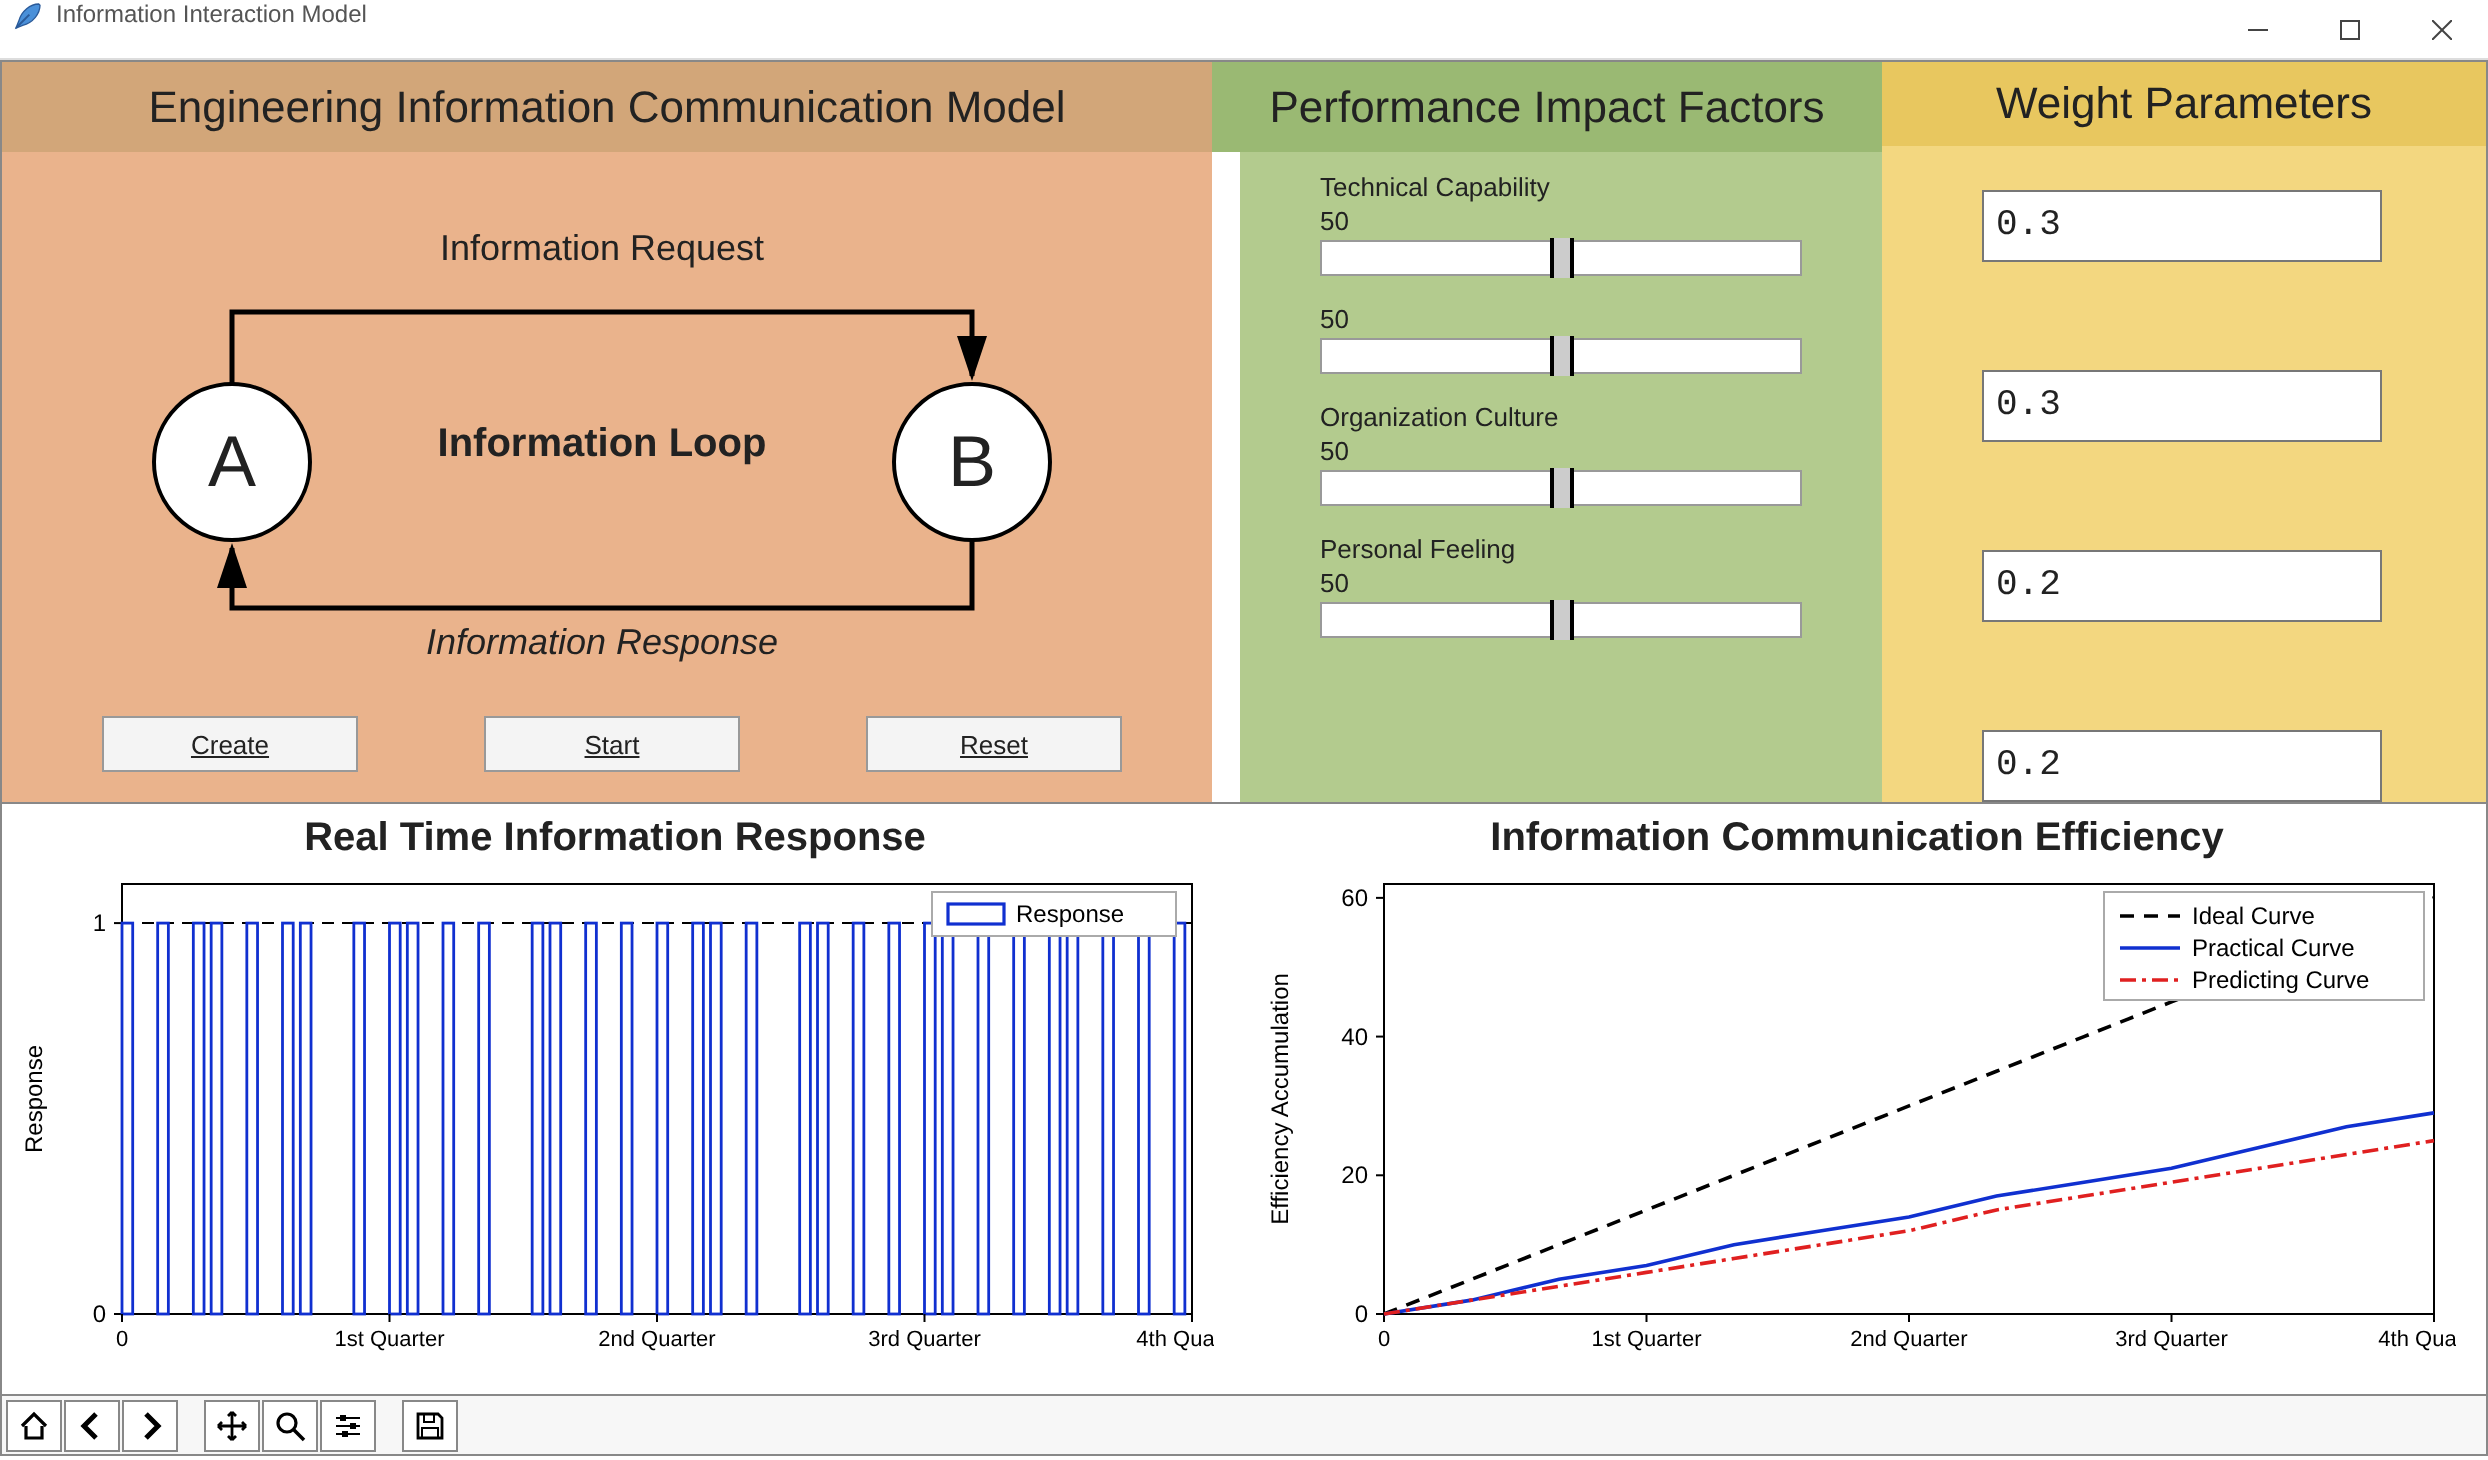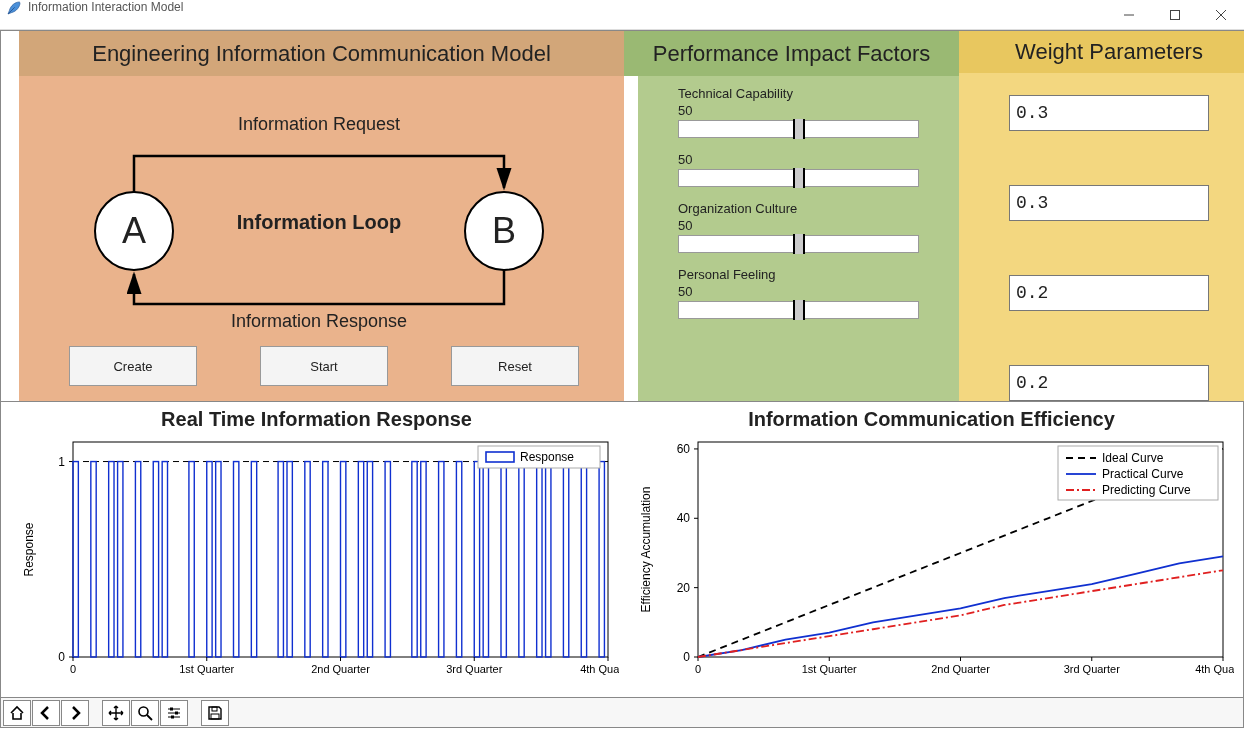--- a/index.html
+++ b/index.html
@@ -28,21 +28,21 @@
   .winbtn {
     width:46px; height:30px; display:flex; align-items:center; justify-content:center;
     color:#444;
   }
 
   .content-wrap {
     border:1px solid #888; margin:0; height:698px;
     display:flex; flex-direction:column;
   }
 
-  .top-panels { display:flex; height:370px;padding-left:18px; }
+  .top-panels { display:flex; height:370px; }
   .panel { display:flex; flex-direction:column; }
   .panel .hdr {
     height:45px; display:flex; align-items:center; justify-content:center;
     font-size:22px; color:#222;
   }
   .panel .body { flex:1; }
 
   .p-model { flex: 0 0 605px; }
   .p-model .hdr { background:var(--orange-header); }
   .p-model .body { background:var(--orange-body); position:relative; }
@@ -60,28 +60,29 @@
   .node {
     position:absolute; width:80px; height:80px; border:2px solid #000;
     border-radius:50%; background:#fff; display:flex; align-items:center; justify-content:center;
     font-size:36px; font-family: Arial;
   }
   .nodeA { left:15px; top:65px; }
   .nodeB { left:385px; top:65px; }
   .dlabel { position:absolute; font-size:18px; color:#222; width:100%; text-align:center;}
   .l-req { top:-12px; }
   .l-loop { top:85px; font-weight:bold; font-size:20px; }
-  .l-resp { top:185px; }
+  .l-resp { top:185px;font-style:italic; }
 
   
   .btnrow { position:absolute; left:50px; bottom:15px; width:510px; display:flex; justify-content:space-between; }
   .tkbtn {
-    width:128px; height:40px; background:#f4f4f4; border:1px solid #999;
+    width:128px; height:28px; background:#f4f4f4; border:1px solid #999;
     display:flex; align-items:center; justify-content:center; font-size:13px;
     cursor:default;
+    text-decoration:underline;
   }
 
   
   .slgroup { margin-bottom:14px; }
   .slgroup .sllabel { font-size:13px; color:#222; margin-bottom:2px; }
   .slgroup .slval { text-align:left; font-size:13px; margin-bottom:2px; }
   .slider {
     position:relative; height:18px; background:#fff; border:1px solid #999;
   }
   .slider .thumb {
@@ -91,21 +92,21 @@
   }
 
   
   .tkinput {
     width:200px; height:36px; background:#fff; border:1px solid #777;
     padding:2px 6px; font-family: "Courier New", monospace; font-size:18px;
     display:flex; align-items:center;
   }
 
   
-  .plots { flex:1; display:flex; background:#fff; border-top:1px solid #888; padding:4px 8px 0 12px; gap:8px; height:282px; }
+  .plots { flex:1; display:flex; background:#fff; border-top:1px solid #888; padding:4px 8px 0 0; gap:8px; height:282px; }
   .plot { flex:1; position:relative; }
   .plot .ptitle { text-align:center; font-weight:bold; font-size:20px; height:24px; margin-top:2px;}
   .plot svg { display:block; }
 
   
   .mpl-toolbar {
     height:30px; border-top:1px solid #888; display:flex; align-items:center; padding:1px 2px; gap:0;
     background:#f7f7f7;
   }
   .tb-btn {

